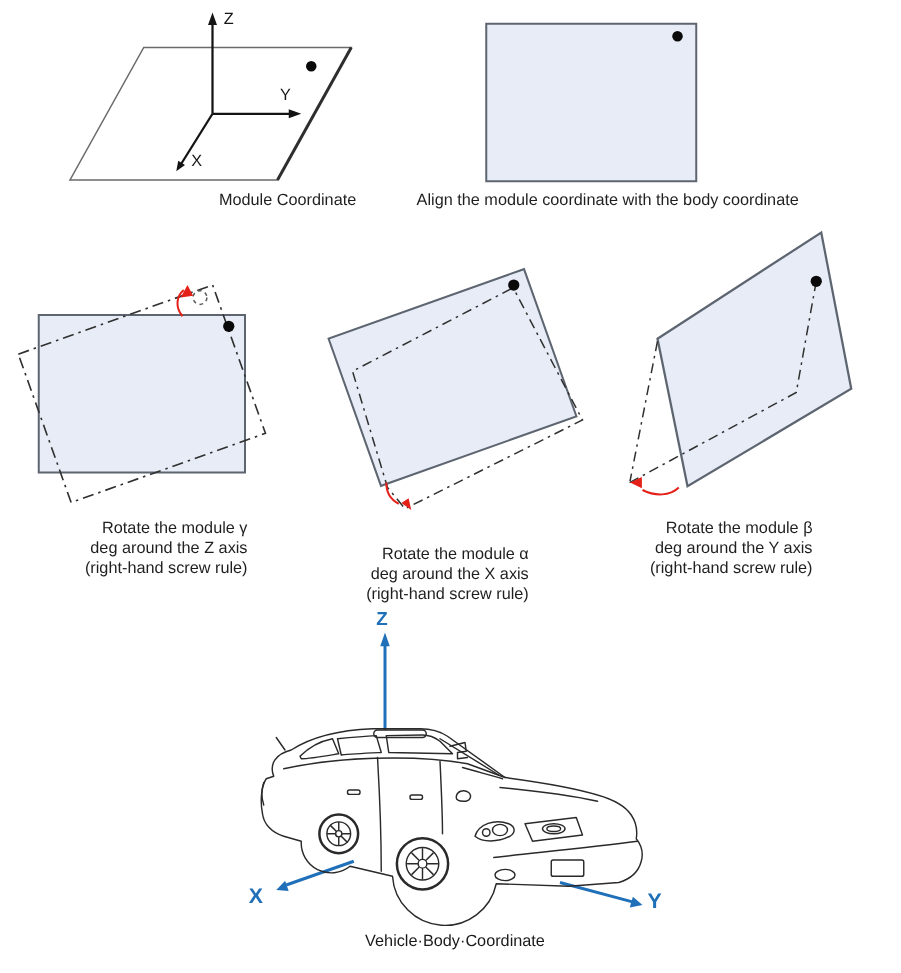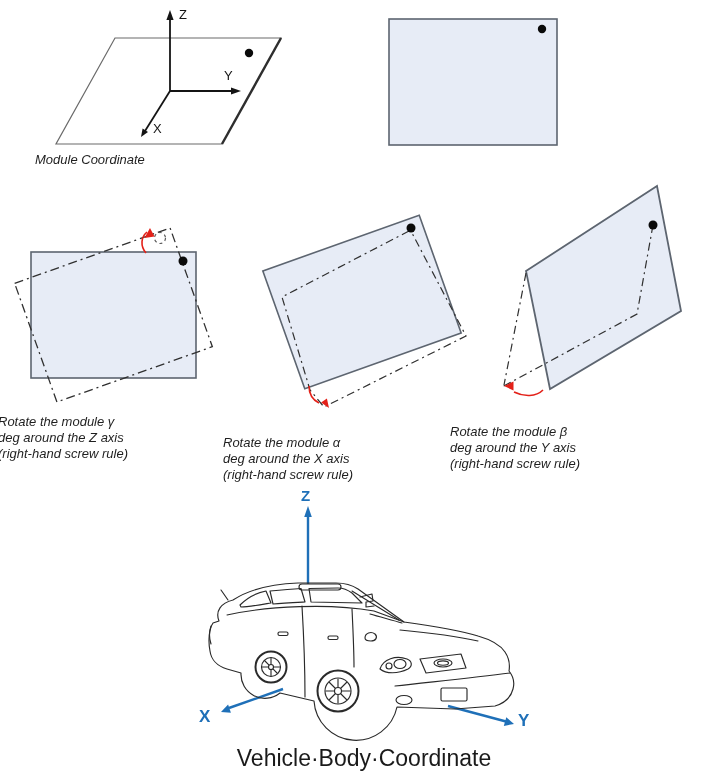--- a/index.html
+++ b/index.html
@@ -1,22 +1,22 @@
 <!DOCTYPE html>
 <html style="--axis-blue: #1f70b8; --rotation-red: #e32119; --panel-fill: #e7ecf6; --panel-stroke: #5d6570;"><head>
 <meta charset="utf-8">
 <style>
   html,body{margin:0;padding:0;background:#ffffff;}
   body{font-family:"Liberation Sans",sans-serif;}
   #canvas{position:relative;width:721px;height:778px;background:#fff;overflow:hidden;}
   #art{position:absolute;left:0;top:0;}
-  .caption{position:absolute;color:#1f1f1f;font-size:13px;line-height:16px;text-align:left;white-space:pre-line;font-style:italic;}
+  .caption{position:absolute;color:#1f1f1f;font-size:13px;line-height:16px;text-align:right;white-space:pre-line;}
   .axis-label{position:absolute;color:#151515;font-size:13px;font-weight:400;}
   .blue-label{position:absolute;color:var(--axis-blue,#1f70b8);font-weight:bold;}
-  .veh-caption{position:absolute;color:#1a1a1a;font-size:23px;text-align:center;}
+  .veh-caption{position:absolute;color:#1a1a1a;font-size:13px;text-align:center;}
   
   .panel{fill:var(--panel-fill,#e7ecf6);stroke:var(--panel-stroke,#5d6570);stroke-width:1.6;}
   .plane{fill:#ffffff;stroke:#6a6a6a;stroke-width:1.2;}
   .plane-bold{stroke:#2e2e2e;stroke-width:2.4;fill:none;}
   .dashdot{fill:none;stroke:#303030;stroke-width:1.3;stroke-dasharray:9 4 2 4;}
   .dashdot-thin{fill:none;stroke:#303030;stroke-width:1.2;stroke-dasharray:8 4 2 4;}
   .axisline{stroke:#141414;stroke-width:1.8;fill:none;}
   .axishead{fill:#141414;stroke:none;}
   .dot{fill:#0a0a0a;stroke:none;}
   .redline{fill:none;stroke:var(--rotation-red,#e32119);stroke-width:1.6;}
@@ -161,28 +161,29 @@
       <path class="carline" d="M211,626 C209,632 209,638 211,644"></path>
     </g>
   </g>
 </svg>
 
 <div class="axis-label" style="left:179px;top:7px;">Z</div>
 <div class="axis-label" style="left:224px;top:68px;">Y</div>
 <div class="axis-label" style="left:153px;top:121px;">X</div>
 
 <div class="caption" style="left:35px;top:152px;width:250px;">Module Coordinate</div>
+<div class="caption" style="left:289px;top:152px;width:350px;">Align the module coordinate with the body coordinate</div>
 
 <div class="caption" style="left:-2px;top:414px;width:200px;">Rotate the module γ
 deg around the Z axis
 (right-hand screw rule)</div>
 <div class="caption" style="left:223px;top:414px;width:200px;margin-top:21px;">Rotate the module α
 deg around the X axis
 (right-hand screw rule)</div>
-<div class="caption" style="left:450px;top:424px;width:200px;">Rotate the module β
+<div class="caption" style="left:450px;top:414px;width:200px;">Rotate the module β
 deg around the Y axis
 (right-hand screw rule)</div>
 
 <div class="blue-label" style="left:301px;top:487px;font-size:15px;">Z</div>
 <div class="blue-label" style="left:199px;top:707px;font-size:17px;">X</div>
 <div class="blue-label" style="left:518px;top:711px;font-size:17px;">Y</div>
 
 <div class="veh-caption" style="left:164px;top:745px;width:400px;">Vehicle·Body·Coordinate</div>
 
 </div>

